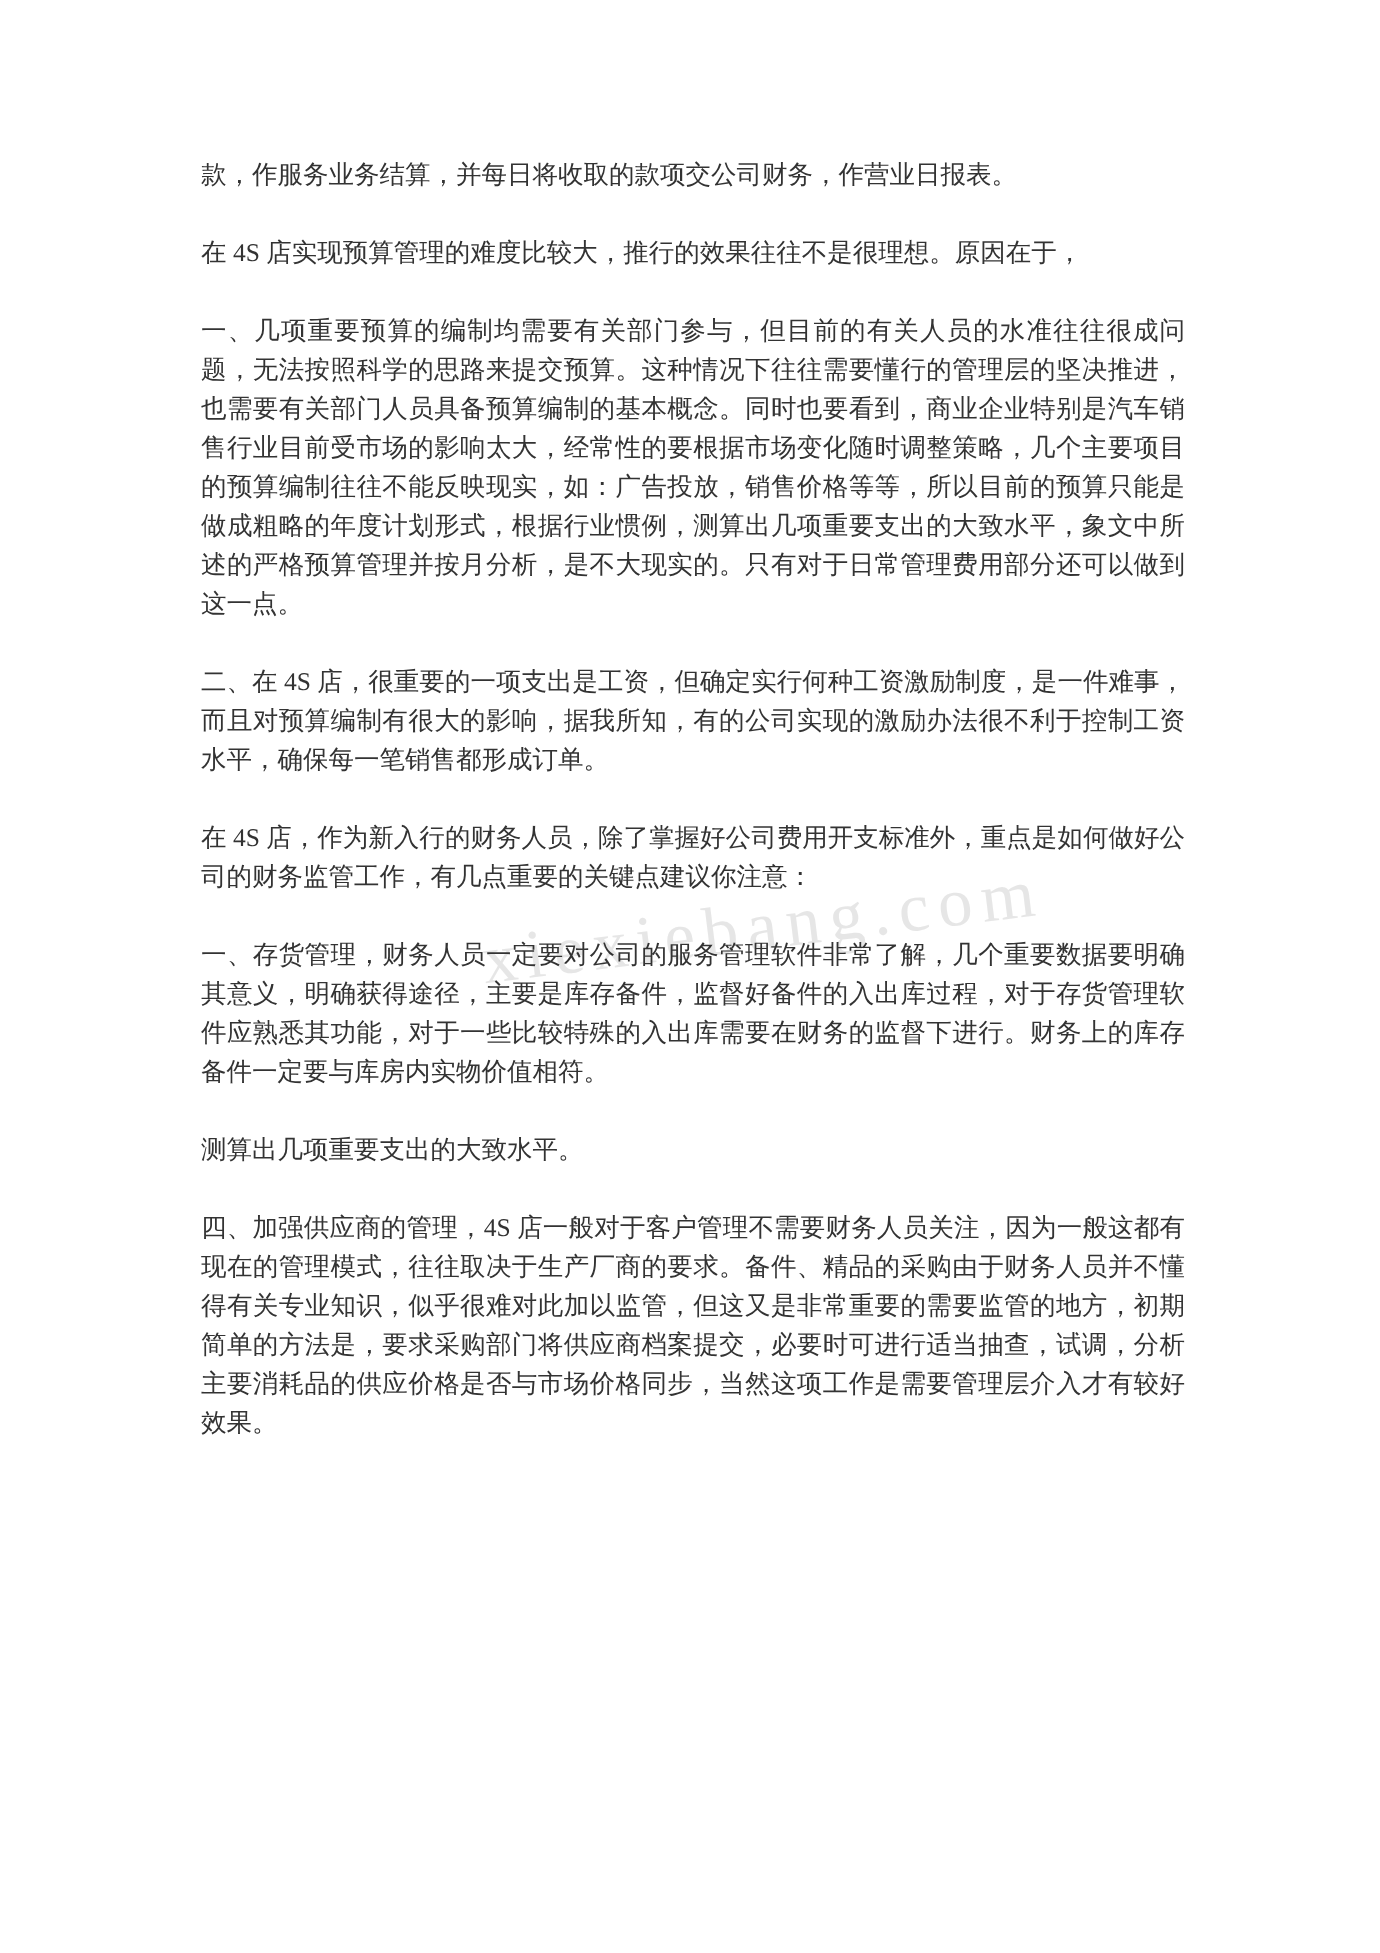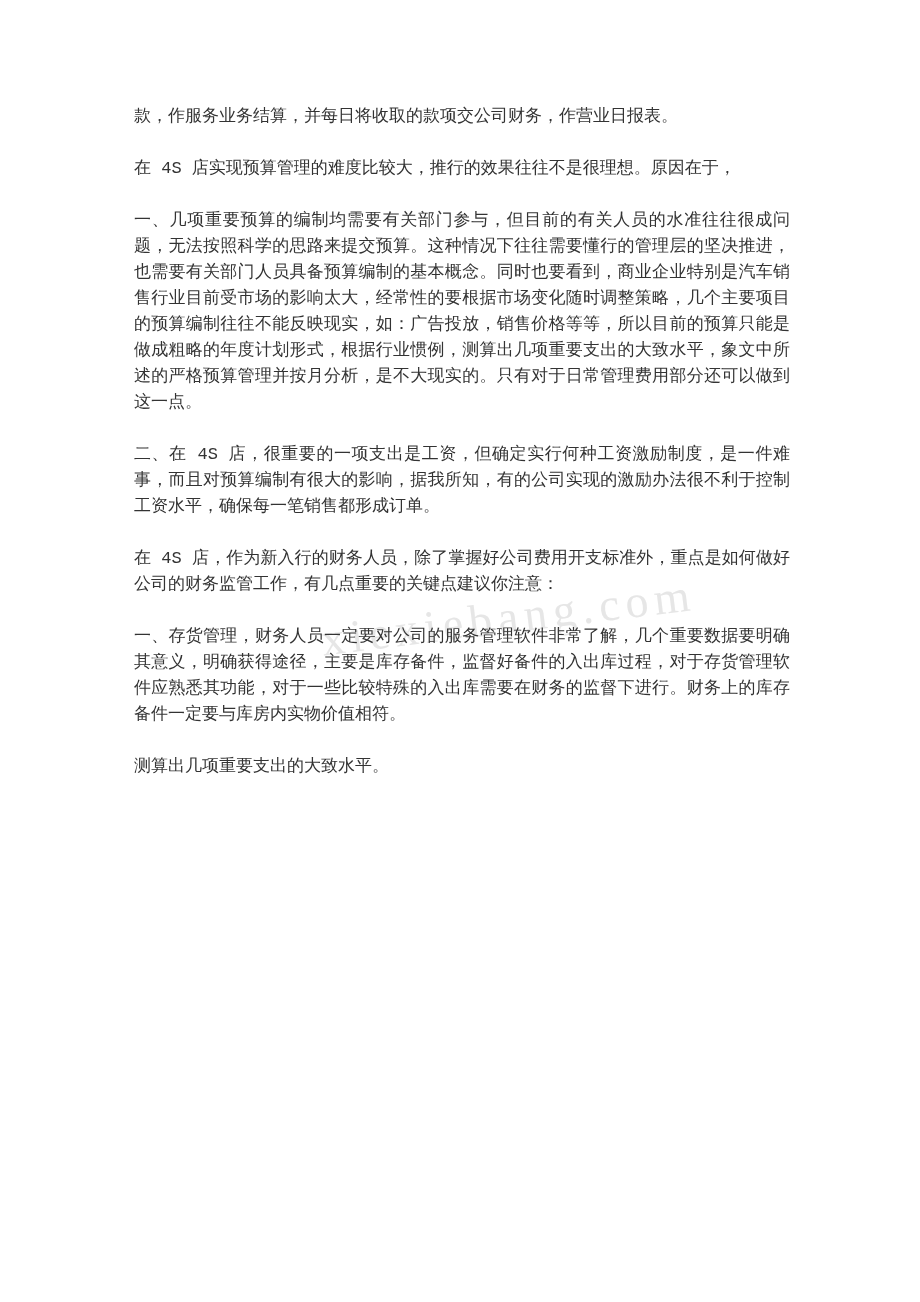--- a/index.html
+++ b/index.html
@@ -23,21 +23,20 @@
     width: 656px;
     color: #333333;
     font-size: 17px;
     line-height: 26px;
     text-align: justify;
     text-justify: inter-ideograph;
   }
   .para {
     margin: 0 0 26px 0;
     word-break: break-all;
-    font-family: Liberation Mono, monospace;
   }
   .watermark {
     position: absolute;
     top: 588px;
     left: 320px;
     width: 420px;
     font-size: 46px;
     letter-spacing: 6px;
     color: #c9c9c9;
     opacity: 0.45;
@@ -55,15 +54,16 @@
   <div class="watermark">xiexiebang.com</div>
 
   <div class="content">
     <p class="para">款，作服务业务结算，并每日将收取的款项交公司财务，作营业日报表。</p>
     <p class="para">在 4S 店实现预算管理的难度比较大，推行的效果往往不是很理想。原因在于，</p>
     <p class="para">一、几项重要预算的编制均需要有关部门参与，但目前的有关人员的水准往往很成问题，无法按照科学的思路来提交预算。这种情况下往往需要懂行的管理层的坚决推进，也需要有关部门人员具备预算编制的基本概念。同时也要看到，商业企业特别是汽车销售行业目前受市场的影响太大，经常性的要根据市场变化随时调整策略，几个主要项目的预算编制往往不能反映现实，如：广告投放，销售价格等等，所以目前的预算只能是做成粗略的年度计划形式，根据行业惯例，测算出几项重要支出的大致水平，象文中所述的严格预算管理并按月分析，是不大现实的。只有对于日常管理费用部分还可以做到这一点。</p>
     <p class="para">二、在 4S 店，很重要的一项支出是工资，但确定实行何种工资激励制度，是一件难事，而且对预算编制有很大的影响，据我所知，有的公司实现的激励办法很不利于控制工资水平，确保每一笔销售都形成订单。</p>
     <p class="para">在 4S 店，作为新入行的财务人员，除了掌握好公司费用开支标准外，重点是如何做好公司的财务监管工作，有几点重要的关键点建议你注意：</p>
     <p class="para">一、存货管理，财务人员一定要对公司的服务管理软件非常了解，几个重要数据要明确其意义，明确获得途径，主要是库存备件，监督好备件的入出库过程，对于存货管理软件应熟悉其功能，对于一些比较特殊的入出库需要在财务的监督下进行。财务上的库存备件一定要与库房内实物价值相符。</p>
     <p class="para">测算出几项重要支出的大致水平。</p>
+    <p class="para">四、加强供应商的管理，4S 店一般对于客户管理不需要财务人员关注，因为一般这都有现在的管理模式，往往取决于生产厂商的要求。备件、精品的采购由于财务人员并不懂得有关专业知识，似乎很难对此加以监管，但这又是非常重要的需要监管的地方，初期简单的方法是，要求采购部门将供应商档案提交，必要时可进行适当抽查，试调，分析主要消耗品的供应价格是否与市场价格同步，当然这项工作是需要管理层介入才有较好效果。</p>
   </div>
 
 </div>
 
 </body></html>

